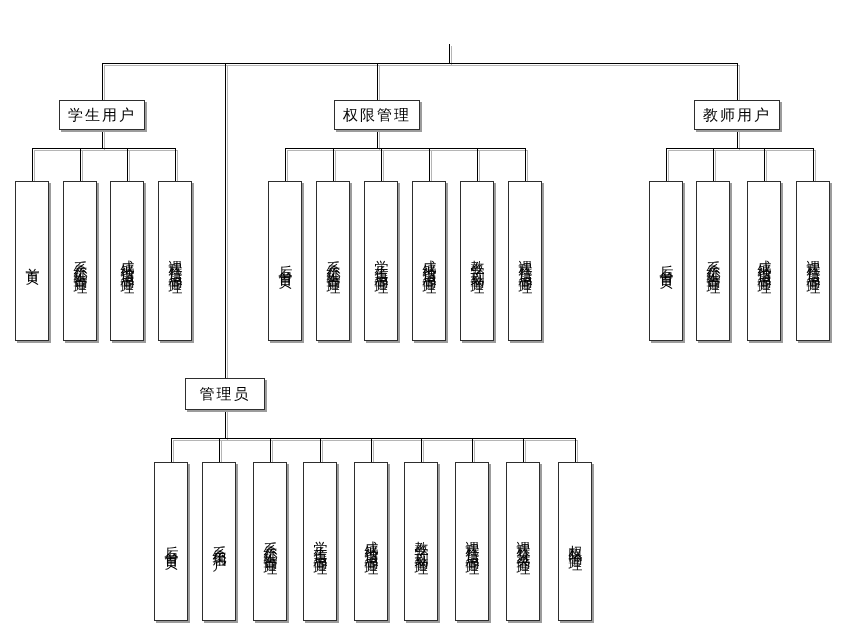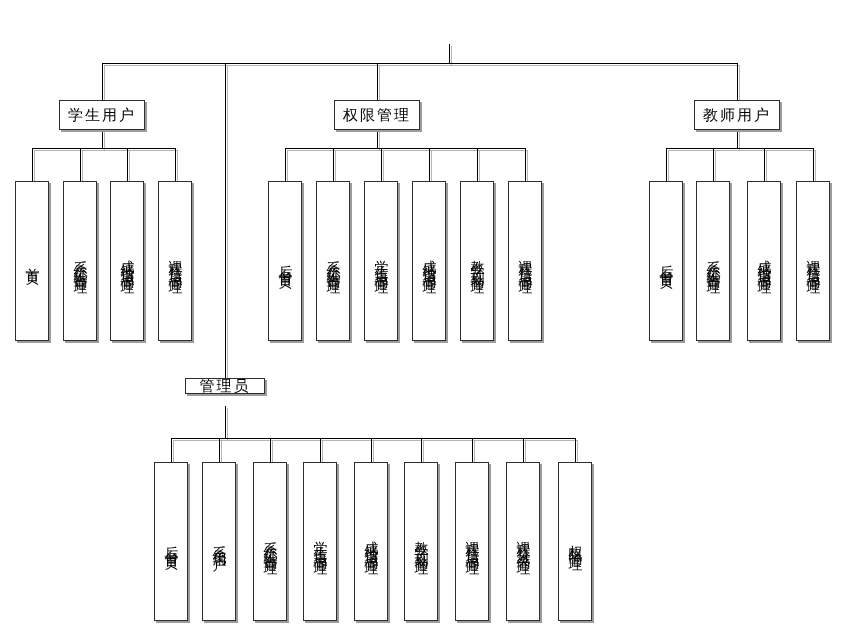--- a/index.html
+++ b/index.html
@@ -64,21 +64,21 @@
       <div class="line" style="left: 421px; top: 438px; width: 1px; height: 25px;"></div>
       <div class="line" style="left: 472px; top: 438px; width: 1px; height: 25px;"></div>
       <div class="line" style="left: 523px; top: 438px; width: 1px; height: 25px;"></div>
       <div class="line" style="left: 575px; top: 438px; width: 1px; height: 25px;"></div>
     </div>
 
 
   <div class="box" style="left:59px;top:100px;width:86px;height:30px;">学生用户</div>
   <div class="box" style="left:334px;top:100px;width:86px;height:30px;">权限管理</div>
   <div class="box" style="left:694px;top:100px;width:86px;height:30px;">教师用户</div>
-  <div class="box" style="left:185px;top:378px;width:80px;height:16px;font-size:15px;">管理员</div>
+  <div class="box" style="left:185px;top:378px;width:80px;height:32px;font-size:15px;">管理员</div>
 
   <div class="vbox" style="left:15px;top:181px;width:34px;height:160px;">首页</div>
   <div class="vbox" style="left:63px;top:181px;width:34px;height:160px;">系统公告管理</div>
   <div class="vbox" style="left:110px;top:181px;width:34px;height:160px;">成绩信息管理</div>
   <div class="vbox" style="left:158px;top:181px;width:34px;height:160px;">课程信息管理</div>
 
   <div class="vbox" style="left:268px;top:181px;width:34px;height:160px;">后台首页</div>
   <div class="vbox" style="left:316px;top:181px;width:34px;height:160px;">系统公告管理</div>
   <div class="vbox" style="left:364px;top:181px;width:34px;height:160px;">学生信息管理</div>
   <div class="vbox" style="left:412px;top:181px;width:34px;height:160px;">成绩信息管理</div>

